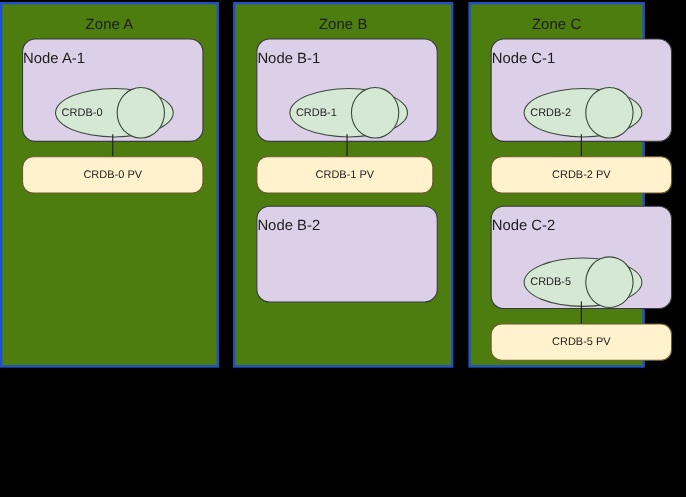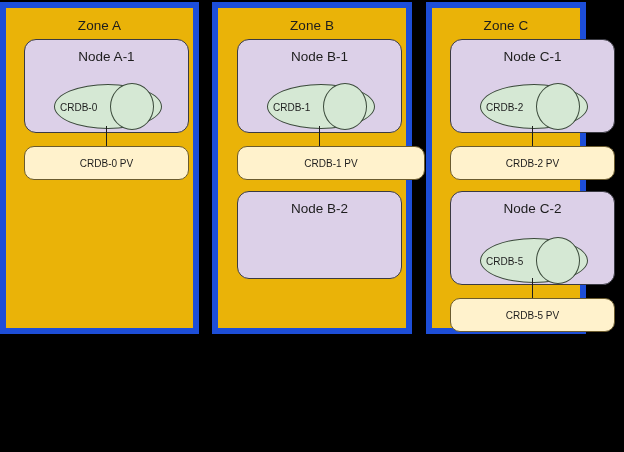--- a/index.html
+++ b/index.html
@@ -21,22 +21,22 @@
     left: 0;
     top: 0;
     width: 624px;
     height: 452px;
     background: #000000;
   }
 
   
   .zone {
     position: absolute;
-    background: #eab308;
-    border: 6px solid #1d4ed8;
+    background: #4d7c0f;
+    border: 2px solid #1d4ed8;
     box-sizing: border-box;
   }
   .zone-title {
     position: absolute;
     left: 0;
     right: 0;
     top: 10px;
     text-align: center;
     font-size: 13.5px;
     color: #1d1d1d;
@@ -50,21 +50,20 @@
     background: #dcd0e8;
     border: 1px solid #3a3a42;
     border-radius: 12px;
     box-sizing: border-box;
   }
   .node-title {
     position: absolute;
     left: 0;
     right: 0;
     top: 9px;
-    text-align: center;
     font-size: 13.5px;
     color: #1d1d1d;
     white-space: nowrap;
   }
 
   
   .cylinder {
     position: absolute;
     box-sizing: border-box;
   }
@@ -159,21 +158,21 @@
 
       <div class="cylinder" style="left:29px; top:44px; width:108px; height:45px;">
         <div class="cyl-body"></div>
         <div class="cyl-cap"></div>
         <div class="cyl-label">CRDB-1</div>
       </div>
     </div>
 
     <div class="connector" style="left:101px; top:118px; height:21px;"></div>
 
-    <div class="pv" style="left:19px; top:138px; width:188px; height:34px;">
+    <div class="pv" style="left:19px; top:138px; width:161px; height:34px;">
       <span class="pv-label">CRDB-1 PV</span>
     </div>
 
     <div class="node" style="left:19px; top:183px; width:165px; height:88px;">
       <div class="node-title">Node B-2</div>
     </div>
   </div>
 
   <div class="zone" style="left:426px; top:2px; width:160px; height:332px;">
     <div class="zone-title">Zone C</div>

